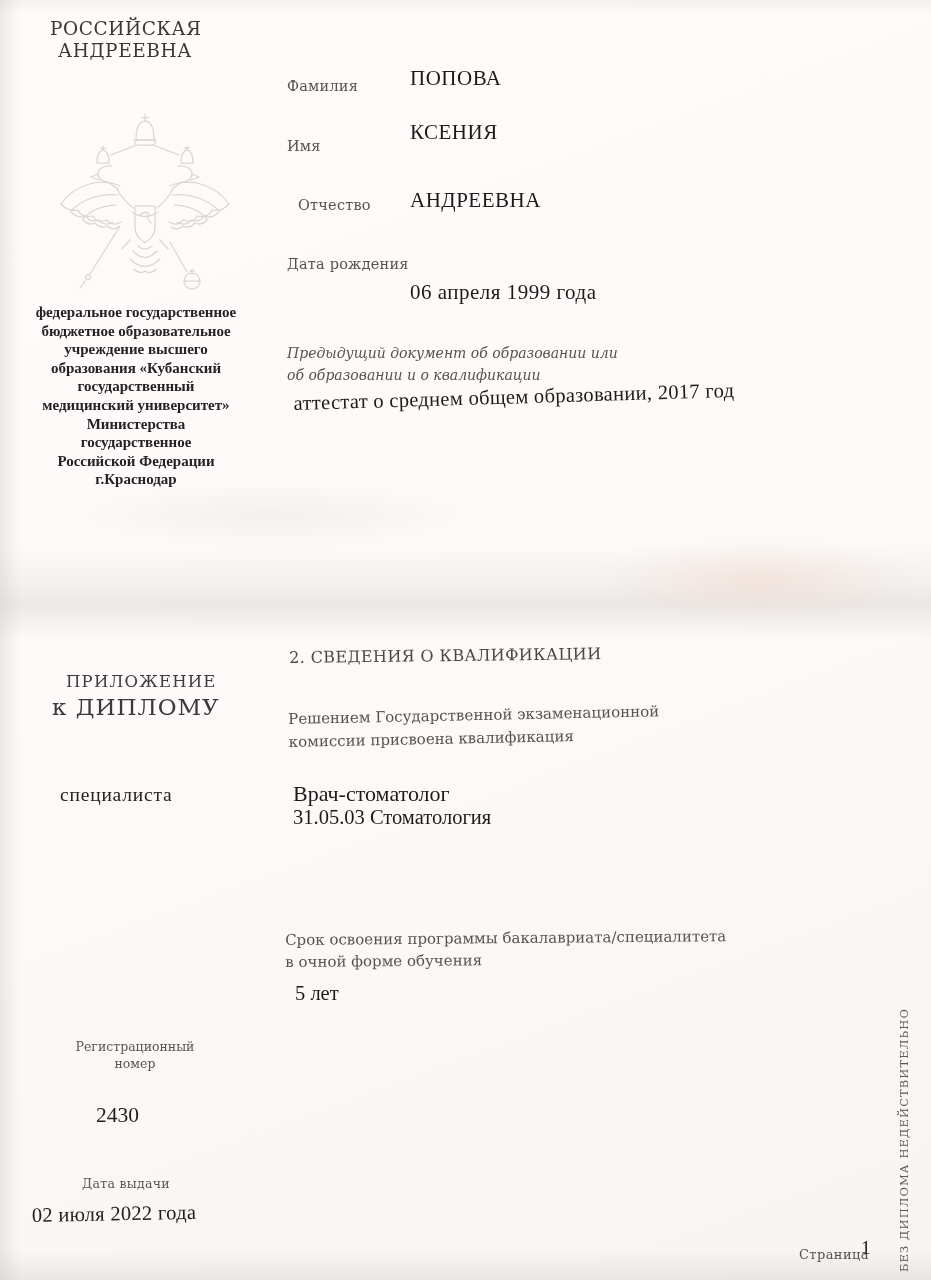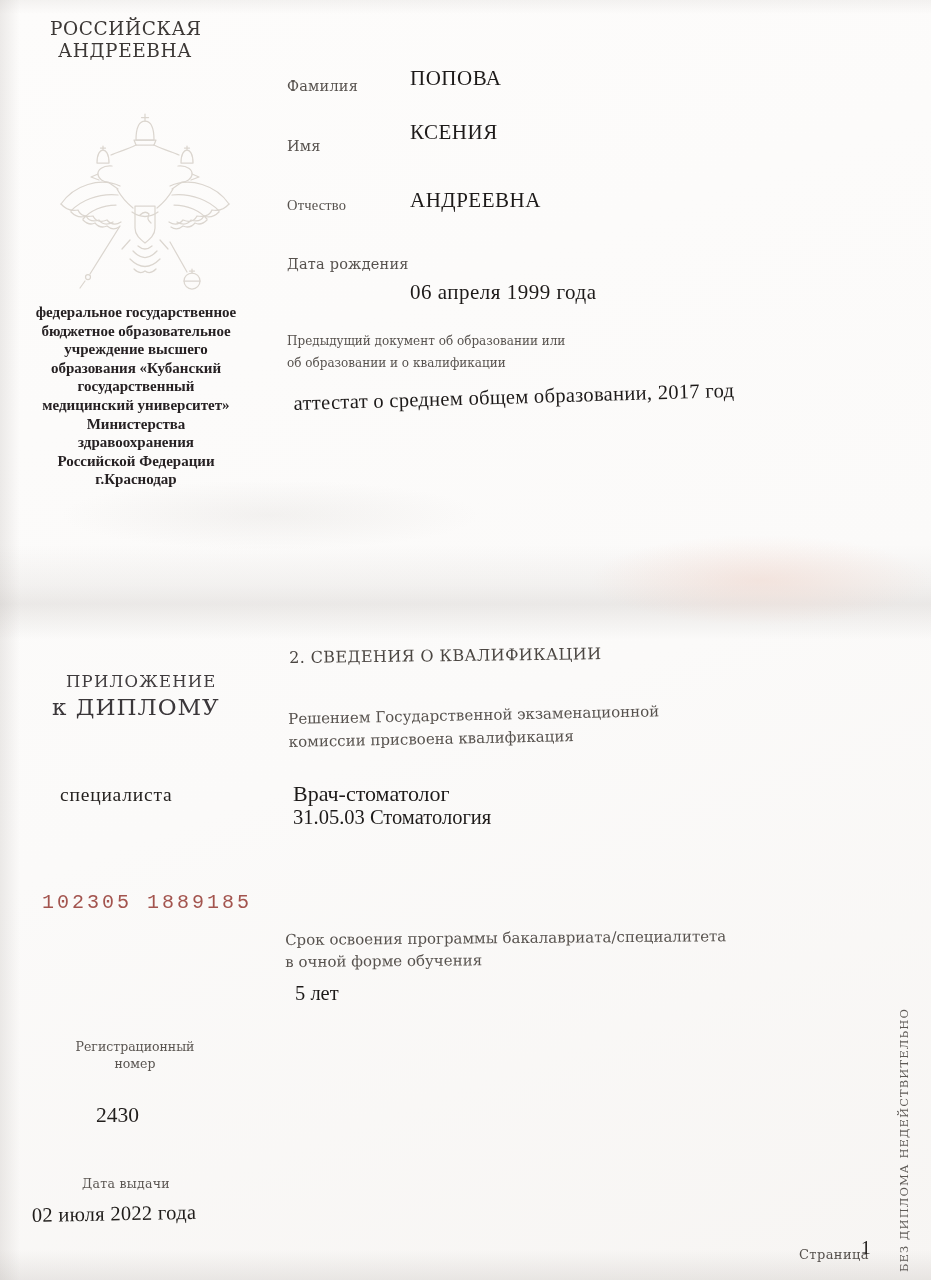--- a/index.html
+++ b/index.html
@@ -98,26 +98,26 @@
   .sec2-title{left:289px;top:648px;transform:rotate(-0.7deg);transform-origin:left top;}
 
   .field-label{
     font-family:"DejaVu Serif",serif;font-size:14.5px;color:#57524e;letter-spacing:.2px;
   }
   .field-value{
     font-size:21px;color:#1d1a19;letter-spacing:.5px;
   }
   .lbl-lastname{left:287px;top:78px;}   .val-lastname{left:410px;top:66px;}
   .lbl-firstname{left:287px;top:138px;} .val-firstname{left:410px;top:120px;}
-  .lbl-patronymic{left:287px;top:197px;font-family:Liberation Serif, serif;}.val-patronymic{left:410px;top:188px;}
+  .lbl-patronymic{left:298px;top:197px;}.val-patronymic{left:410px;top:188px;}
   .lbl-birthdate{left:287px;top:256px;} .val-birthdate{left:410px;top:256px;margin-top:24px;}
 
   .prevdoc-label{
-    left:287px;top:331px;font-family:"DejaVu Serif",serif;
-    font-size:12px;line-height:21.5px;color:#57524e;
+    left:287px;top:343px;font-family:"DejaVu Serif",serif;
+    font-size:14px;line-height:21.5px;color:#57524e;font-style:italic;
   }
   .prevdoc-value{
     left:294px;top:392px;font-size:20.5px;color:#1d1a19;
     transform:rotate(-1.7deg);transform-origin:left bottom;letter-spacing:.3px;
   }
 
   .decision-label{
     left:288px;top:708px;font-family:"DejaVu Serif",serif;
     font-size:15px;line-height:23px;color:#57524e;
     transform:rotate(-1.2deg);transform-origin:left top;
@@ -214,29 +214,28 @@
   </svg>
 
   <div class="abs institution">
     <div>федеральное государственное</div>
     <div>бюджетное образовательное</div>
     <div>учреждение высшего</div>
     <div>образования «Кубанский</div>
     <div>государственный</div>
     <div>медицинский университет»</div>
     <div>Министерства</div>
-    <div>здравоохранения</div>
+    <div>государственное</div>
     <div>Российской Федерации</div>
     <div>г.Краснодар</div>
   </div>
 
   <div class="abs supp-title1">ПРИЛОЖЕНИЕ</div>
   <div class="abs supp-title2">к ДИПЛОМУ</div>
   <div class="abs supp-subtitle">специалиста</div>
-  <div class="abs serial">102305 1889185</div>
 
   <div class="abs reg-label">
     <div>Регистрационный</div>
     <div>номер</div>
   </div>
   <div class="abs reg-number">2430</div>
 
   <div class="abs issue-label">Дата выдачи</div>
   <div class="abs issue-date">02 июля 2022 года</div>
 

